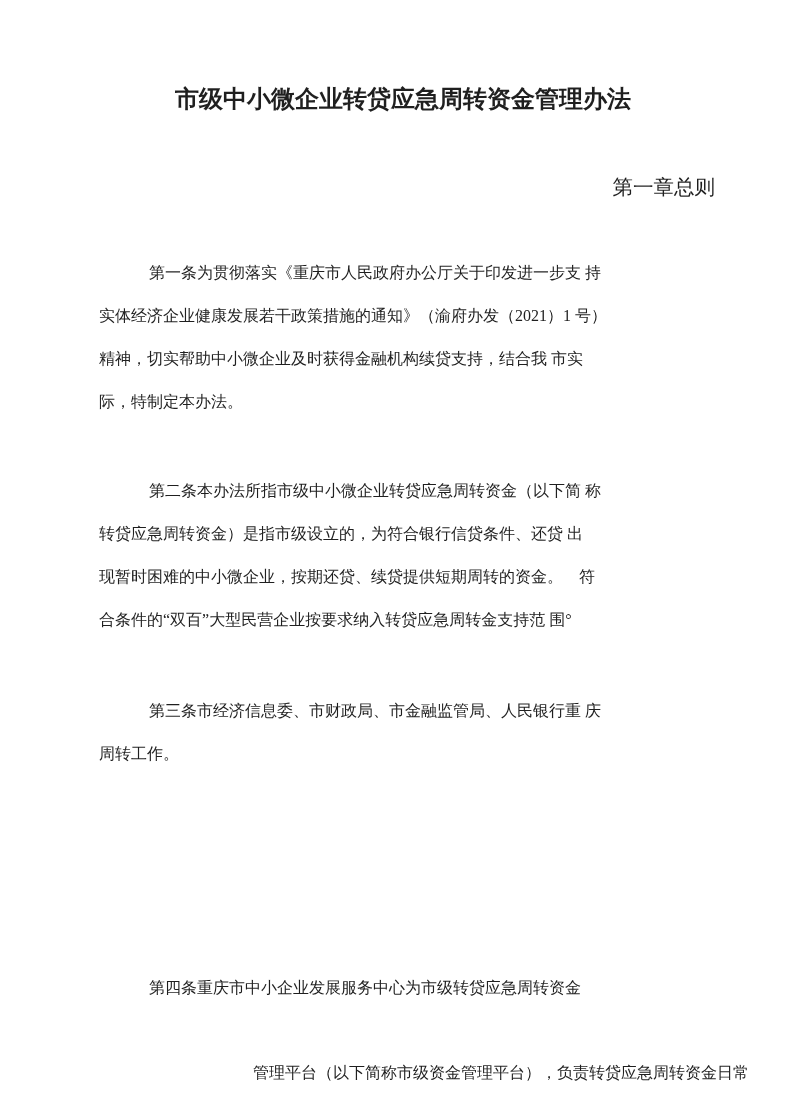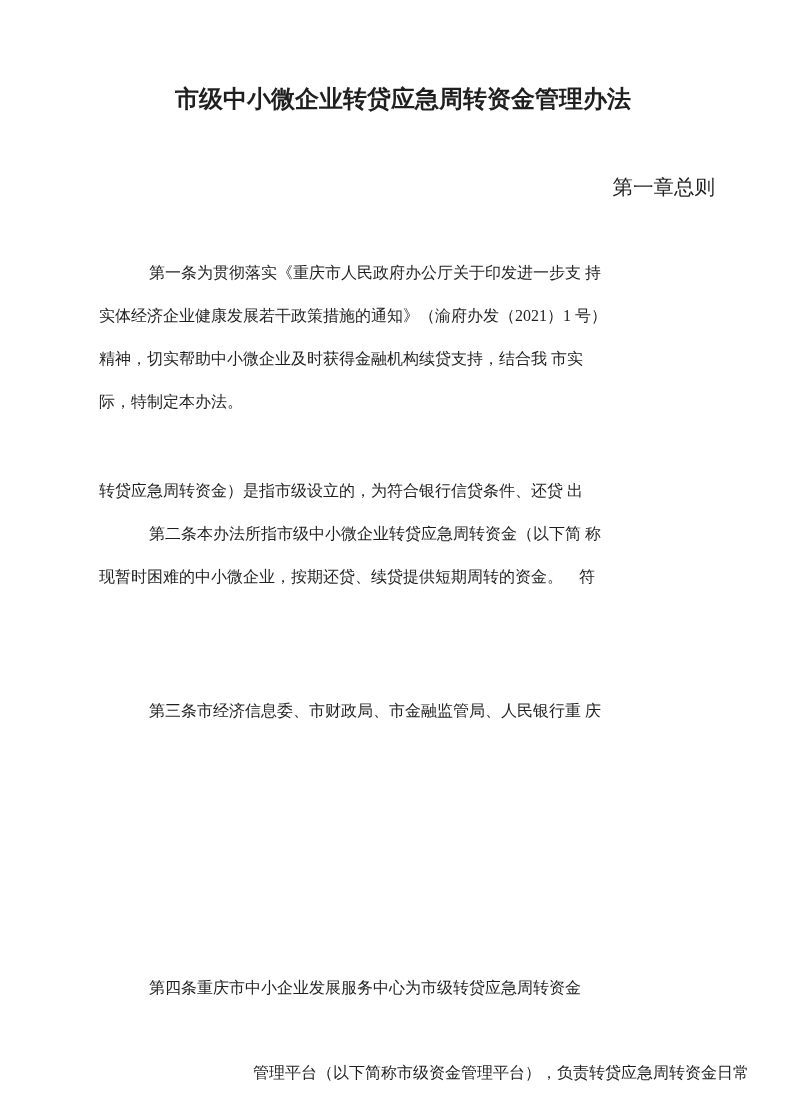--- a/index.html
+++ b/index.html
@@ -72,27 +72,29 @@
   <div class="chapter-heading">第一章总则</div>
 
   <div class="para para-1">
     <div class="line first-line">第一条为贯彻落实《重庆市人民政府办公厅关于印发进一步支 持</div>
     <div class="line">实体经济企业健康发展若干政策措施的通知》（渝府办发（2021）1 号）</div>
     <div class="line">精神，切实帮助中小微企业及时获得金融机构续贷支持，结合我 市实</div>
     <div class="line">际，特制定本办法。</div>
   </div>
 
   <div class="para para-2">
+    <div class="line first-line">第二条本办法所指市级中小微企业转贷应急周转资金（以下简 称</div>
     <div class="line">转贷应急周转资金）是指市级设立的，为符合银行信贷条件、还贷 出</div>
-    <div class="line first-line">第二条本办法所指市级中小微企业转贷应急周转资金（以下简 称</div>
     <div class="line">现暂时困难的中小微企业，按期还贷、续贷提供短期周转的资金。　符</div>
+    <div class="line">合条件的“双百”大型民营企业按要求纳入转贷应急周转金支持范 围°</div>
   </div>
 
   <div class="para para-3">
     <div class="line first-line">第三条市经济信息委、市财政局、市金融监管局、人民银行重 庆</div>
+    <div class="line">周转工作。</div>
   </div>
 
   <div class="para para-4">
     <div class="line first-line">第四条重庆市中小企业发展服务中心为市级转贷应急周转资金</div>
     <div class="line gap-line">管理平台（以下简称市级资金管理平台），负责转贷应急周转资金日常</div>
   </div>
 
 </div>
 
 </body></html>

